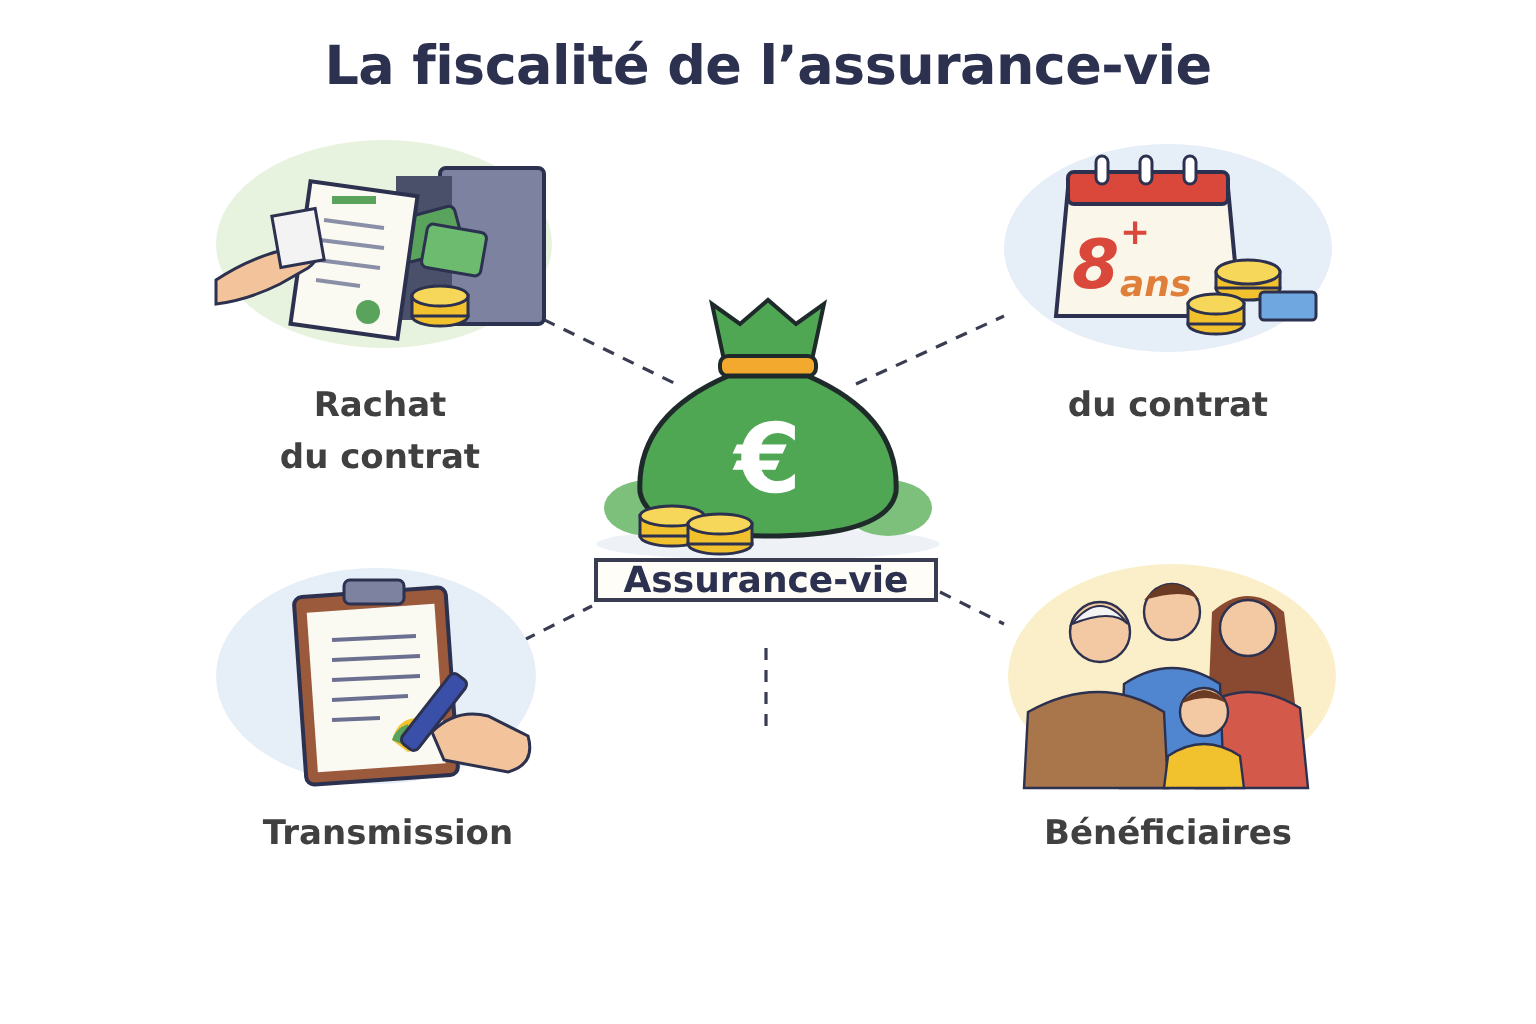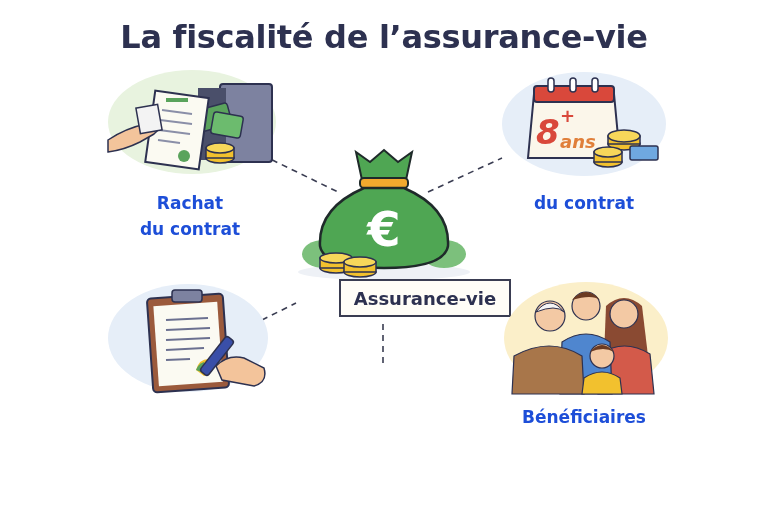--- a/index.html
+++ b/index.html
@@ -1,21 +1,21 @@
 <!DOCTYPE html>
 <html><head>
 <meta charset="utf-8">
 <style>
   html,body{margin:0;padding:0;}
   body{width:768px;height:512px;background:#ffffff;position:relative;overflow:hidden;font-family:"DejaVu Sans","Liberation Sans",sans-serif;color:#2b2f4a;}
-  .title{position:absolute;left:0;top:18px;width:768px;text-align:center;font-size:32px;font-weight:bold;color:#2d3150;letter-spacing:-0.3px;}
-  .label{position:absolute;text-align:center;font-size:17px;font-weight:bold;color:#1d4ed8;line-height:26px;}
+  .title{position:absolute;left:0;top:18px;width:768px;text-align:center;font-size:27px;font-weight:bold;color:#2d3150;letter-spacing:-0.3px;}
+  .label{position:absolute;text-align:center;font-size:17px;font-weight:bold;color:#404040;line-height:26px;}
   .lines{position:absolute;left:0;top:0;}
   .node{position:absolute;}
-  .center-box{position:absolute;left:297px;top:279px;width:172px;height:38px;border:2px solid #3a3d52;border-radius:0;background:#fffdf7;display:flex;align-items:center;justify-content:center;font-size:18px;font-weight:bold;color:#2d3150;box-sizing:border-box;margin-left:42px;}
+  .center-box{position:absolute;left:297px;top:279px;width:172px;height:22px;border:2px solid #3a3d52;border-radius:0;background:#fffdf7;display:flex;align-items:center;justify-content:center;font-size:18px;font-weight:bold;color:#2d3150;box-sizing:border-box;}
 </style>
 </head>
 <body>
 
 <div class="title">La fiscalité de l’assurance-vie</div>
 
 <svg class="lines" width="768" height="512">
   <g stroke="#3a3d52" stroke-width="1.6" stroke-dasharray="6,5" fill="none">
     <line x1="262" y1="155" x2="338" y2="192"></line>
     <line x1="428" y1="192" x2="502" y2="158"></line>
@@ -103,20 +103,21 @@
       <line x1="62" y1="64" x2="106" y2="62"></line>
       <line x1="62" y1="74" x2="100" y2="72"></line>
       <line x1="62" y1="84" x2="86" y2="83"></line>
     </g>
   <path d="M92 94 Q96 80 110 84 Q112 96 100 100 Z" fill="#f2c12e"></path>
   <path d="M92 94 Q94 88 100 86 L102 98 Z" fill="#5aa35c"></path>
   <path d="M112 90 Q124 78 140 82 L160 92 Q164 106 150 110 L118 104 Z" fill="#f3c49b" stroke="#2d3150" stroke-width="1.5"></path>
   <rect x="108" y="58" width="10" height="44" rx="3" fill="#3a4fa8" stroke="#2d3150" stroke-width="1.5" transform="rotate(38 113 80)"></rect>
 </svg>
 <div class="label" style="left:104px;top:404px;width:180px">
+  <div>Transmission</div>
 </div>
 
 <svg class="node" style="left:500px;top:276px" width="172" height="124" viewBox="0 0 172 124">
   <ellipse cx="86" cy="62" rx="82" ry="56" fill="#fbefc9"></ellipse>
 
   <path d="M106 30 Q124 14 142 30 L148 80 L104 80 Z" fill="#8a4a32"></path>
   <circle cx="124" cy="38" r="14" fill="#f3c9a4" stroke="#2d3150" stroke-width="1.2"></circle>
   <path d="M100 78 Q124 62 150 78 L154 118 L98 118 Z" fill="#d35a4a" stroke="#2d3150" stroke-width="1.2"></path>
 
   <circle cx="86" cy="30" r="14" fill="#f3c9a4" stroke="#2d3150" stroke-width="1.2"></circle>

